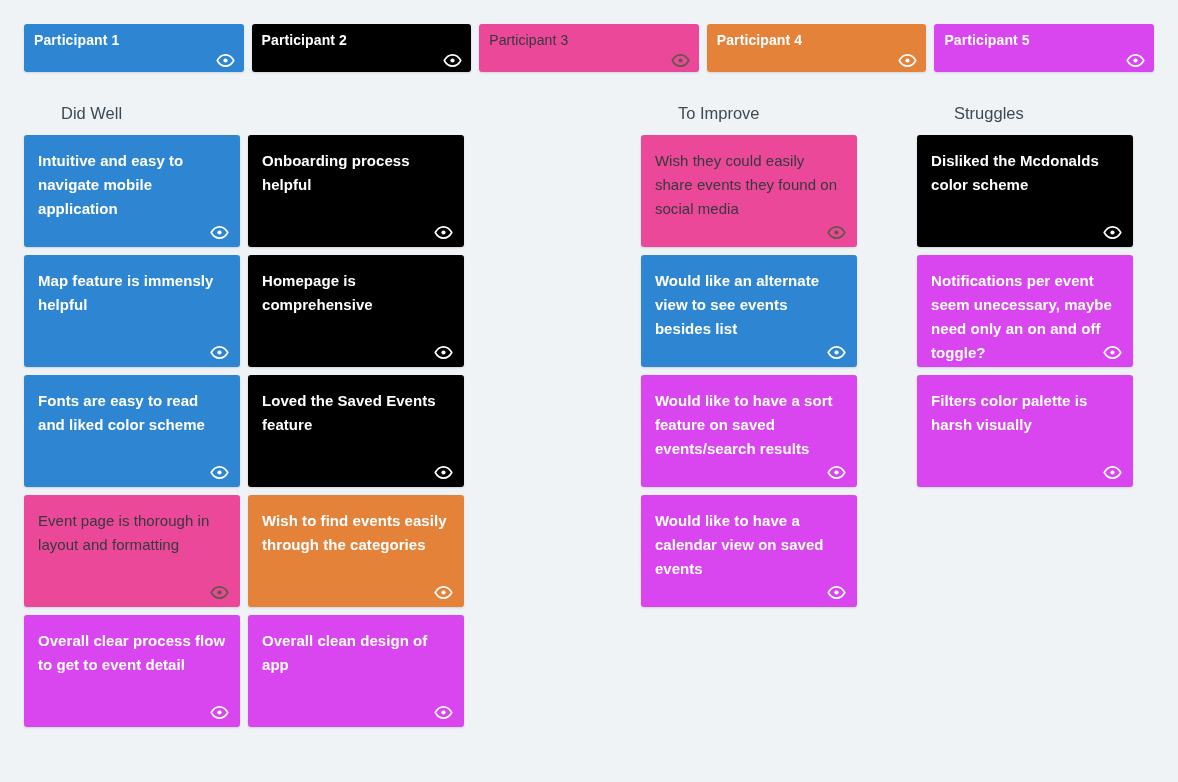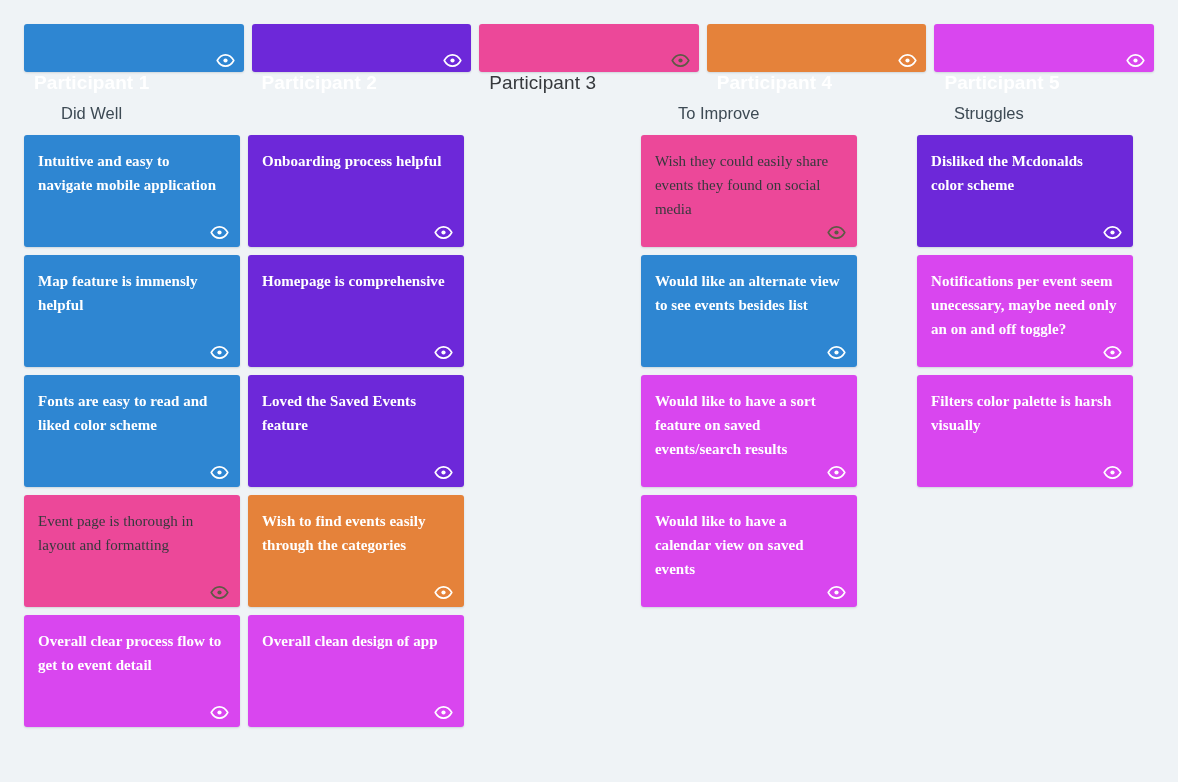--- a/index.html
+++ b/index.html
@@ -31,25 +31,24 @@
     flex: 1 1 0;
     height: 48px;
     border-radius: 3px;
     padding: 8px 10px 0 10px;
     box-shadow: 0 1px 2px rgba(40,60,80,0.16);
     cursor: pointer;
     user-select: none;
   }
 
   .participant-label {
-    font-size: 19px;
+    font-size: 14px;
     font-weight: bold;
     line-height: 16px;
     letter-spacing: 0.1px;
-    margin-top: 43px;
   }
 
   .participant-chip .eye-slot {
     position: absolute;
     right: 9px;
     bottom: 5px;
   }
 
   
   .columns {
@@ -96,40 +95,39 @@
   .card {
     position: relative;
     border-radius: 3px;
     padding: 14px 14px 0 14px;
     box-shadow: 0 1px 2px rgba(40,60,80,0.16);
     cursor: pointer;
     user-select: none;
     min-height: 112px;
     display: flex;
     flex-direction: column;
-    font-family: Liberation Serif, serif;
   }
 
   .card-text {
     font-size: 15px;
     font-weight: bold;
     line-height: 24px;
     letter-spacing: 0.05px;
     word-break: break-word;
   }
 
   .card .eye-slot {
     position: absolute;
     right: 11px;
     bottom: 8px;
   }
 
   
   .c-blue    { background: #2e86d2; }
-  .c-red     { background: #6d28d9; }
+  .c-red     { background: #000000; }
   .c-yellow  { background: #ec4899; }
   .c-orange  { background: #e5823a; }
   .c-teal    { background: #d946ef; }
 
   .t-light .card-text,
   .t-light .participant-label { color: #ffffff; }
 
   .t-dark .card-text,
   .t-dark .participant-label {
     color: #36393d;

